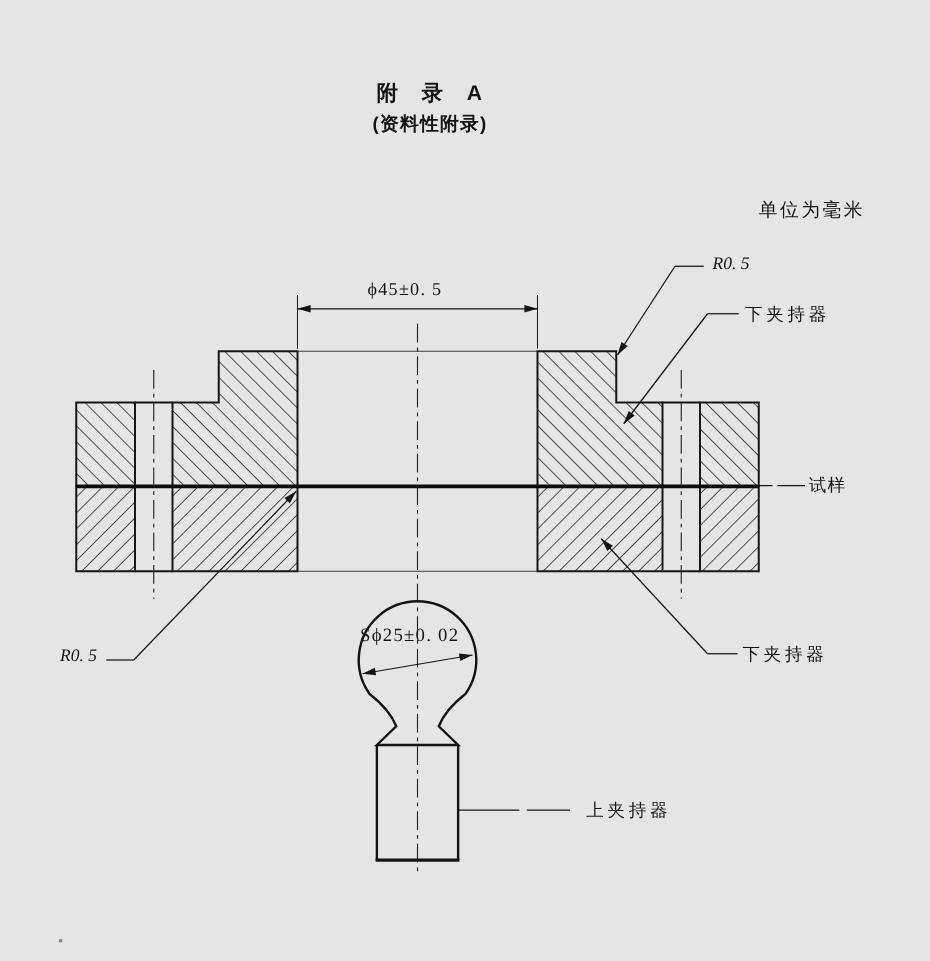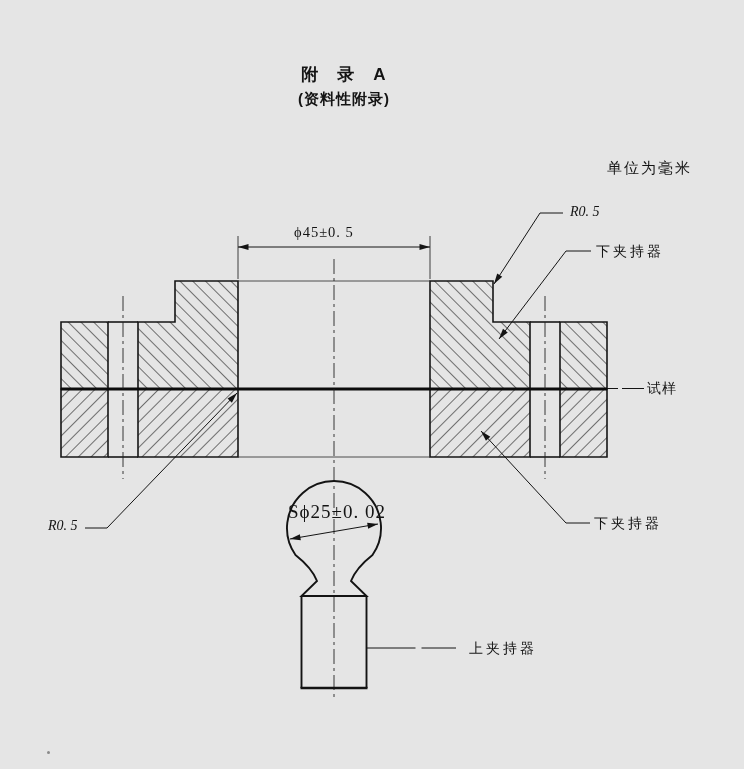--- a/index.html
+++ b/index.html
@@ -110,21 +110,21 @@
 
       <line x1="366.5" y1="648" x2="456" y2="648" stroke-dasharray="49 6 40 0"></line>
     </g>
   </svg>
 
   <div class="lbl ctr t-main" style="left:344px;top:63px;">附　录　A</div>
   <div class="lbl ctr t-sub" style="left:344px;top:90px;">(资料性附录)</div>
   <div class="lbl t-units" style="left:607px;top:159px;">单位为毫米</div>
 
   <div class="lbl dim" style="left:294px;top:224px;">ϕ45±0. 5</div>
-  <div class="lbl dim" style="left:288px;top:501px;font-size:19px;">Sϕ25±0. 02</div>
+  <div class="lbl dim" style="left:288px;top:501px;font-size:15px;">Sϕ25±0. 02</div>
 
   <div class="lbl rlab" style="left:570px;top:204px;">R0. 5</div>
   <div class="lbl ann" style="left:596px;top:243px;">下夹持器</div>
   <div class="lbl ann-sm" style="left:647px;top:380px;">试样</div>
   <div class="lbl ann" style="left:594px;top:515px;">下夹持器</div>
   <div class="lbl rlab" style="left:48px;top:518px;">R0. 5</div>
   <div class="lbl ann" style="left:469px;top:640px;">上夹持器</div>
 
 
   <div class="stray" style="left:47px;top:751px;"></div>

